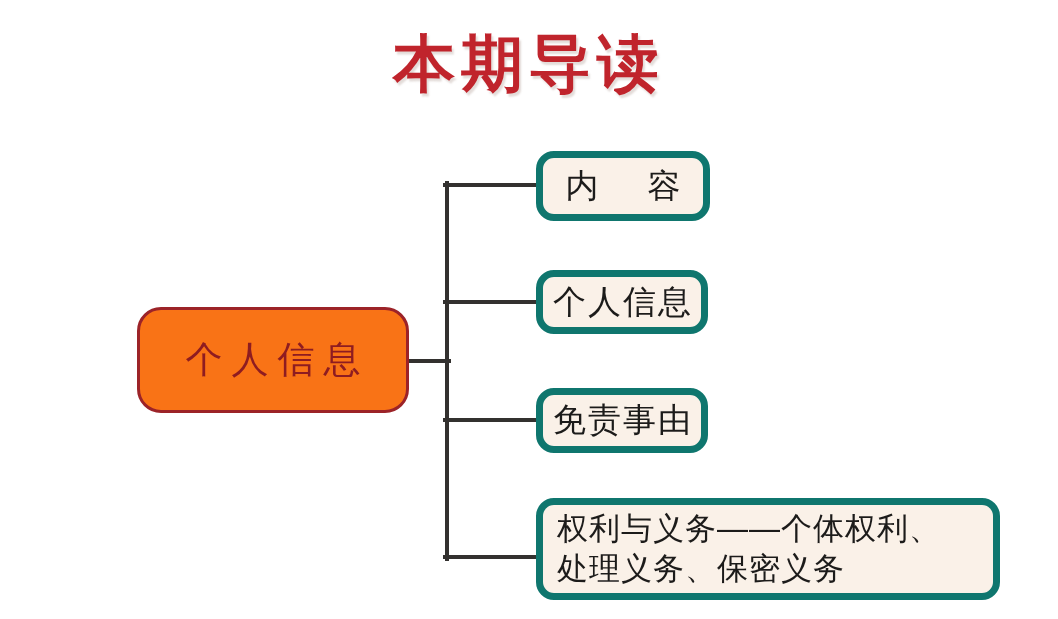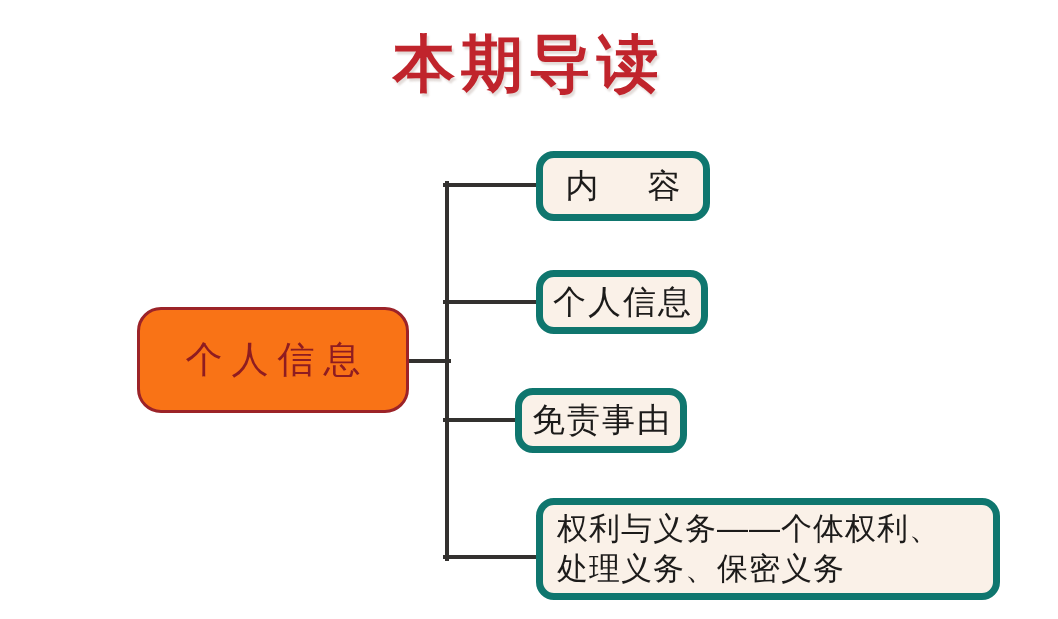--- a/index.html
+++ b/index.html
@@ -93,21 +93,21 @@
   .node-c2 {
     left: 536px;
     top: 270px;
     width: 172px;
     height: 64px;
     letter-spacing: 2px;
     text-indent: 2px;
   }
 
   .node-c3 {
-    left: 515px;
+    left: 536px;
     top: 388px;
     width: 172px;
     height: 65px;
     letter-spacing: 2px;
     text-indent: 2px;
   }
 
   .node-c4 {
     left: 536px;
     top: 498px;

